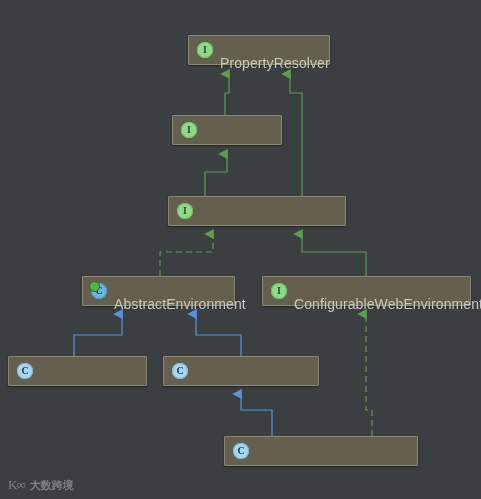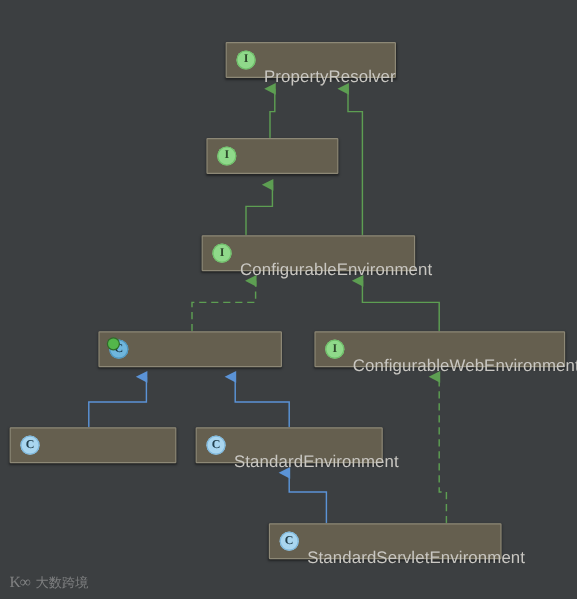--- a/index.html
+++ b/index.html
@@ -96,20 +96,21 @@
     color: #b9b9b9;
     font-size: 13px;
     font-family: "Liberation Serif", serif;
     letter-spacing: -1px;
   }
   #watermark .wm-text {
     color: #b3b3b3;
     font-size: 11px;
     margin-left: 5px;
     font-family: "DejaVu Sans", sans-serif;
+    font-weight: bold;
   }
 </style>
 </head>
 <body>
 
 <div id="diagram-canvas">
 
   <svg id="edge-layer" viewBox="0 0 481 499" width="481" height="499" xmlns="http://www.w3.org/2000/svg">
     <defs>
       <marker id="arrow-green" markerWidth="11" markerHeight="11" refX="5.2" refY="9.4" orient="auto" markerUnits="userSpaceOnUse">
@@ -141,50 +142,48 @@
       </div>
       <div class="uml-node" style="left: 172px; top: 115px; width: 110px; height: 30px;">
         <span class="type-icon iface">
           <span>I</span>
         </span>
       </div>
       <div class="uml-node" style="left: 168px; top: 196px; width: 178px; height: 30px;">
         <span class="type-icon iface">
           <span>I</span>
         </span>
-        <span class="node-label">ConfigurableEnvironment</span>
       </div>
       <div class="uml-node" style="left: 82px; top: 276px; width: 153px; height: 30px;">
         <span class="type-icon abstract-cls">
           <span>C</span>
           <span class="abstract-dot"></span>
         </span>
+        <span class="node-label">AbstractEnvironment</span>
       </div>
       <div class="uml-node" style="left: 262px; top: 276px; width: 209px; height: 30px;">
         <span class="type-icon iface">
           <span>I</span>
         </span>
         <span class="node-label">ConfigurableWebEnvironment</span>
       </div>
       <div class="uml-node" style="left: 8px; top: 356px; width: 139px; height: 30px;">
         <span class="type-icon cls">
           <span>C</span>
         </span>
       </div>
       <div class="uml-node" style="left: 163px; top: 356px; width: 156px; height: 30px;">
         <span class="type-icon cls">
           <span>C</span>
         </span>
-        <span class="node-label">StandardEnvironment</span>
       </div>
       <div class="uml-node" style="left: 224px; top: 436px; width: 194px; height: 30px;">
         <span class="type-icon cls">
           <span>C</span>
         </span>
-        <span class="node-label">StandardServletEnvironment</span>
       </div>
     </div>
 
   <div id="watermark">
     <span class="wm-logo">K∞</span>
     <span class="wm-text">大数跨境</span>
   </div>
 
 </div>
 

